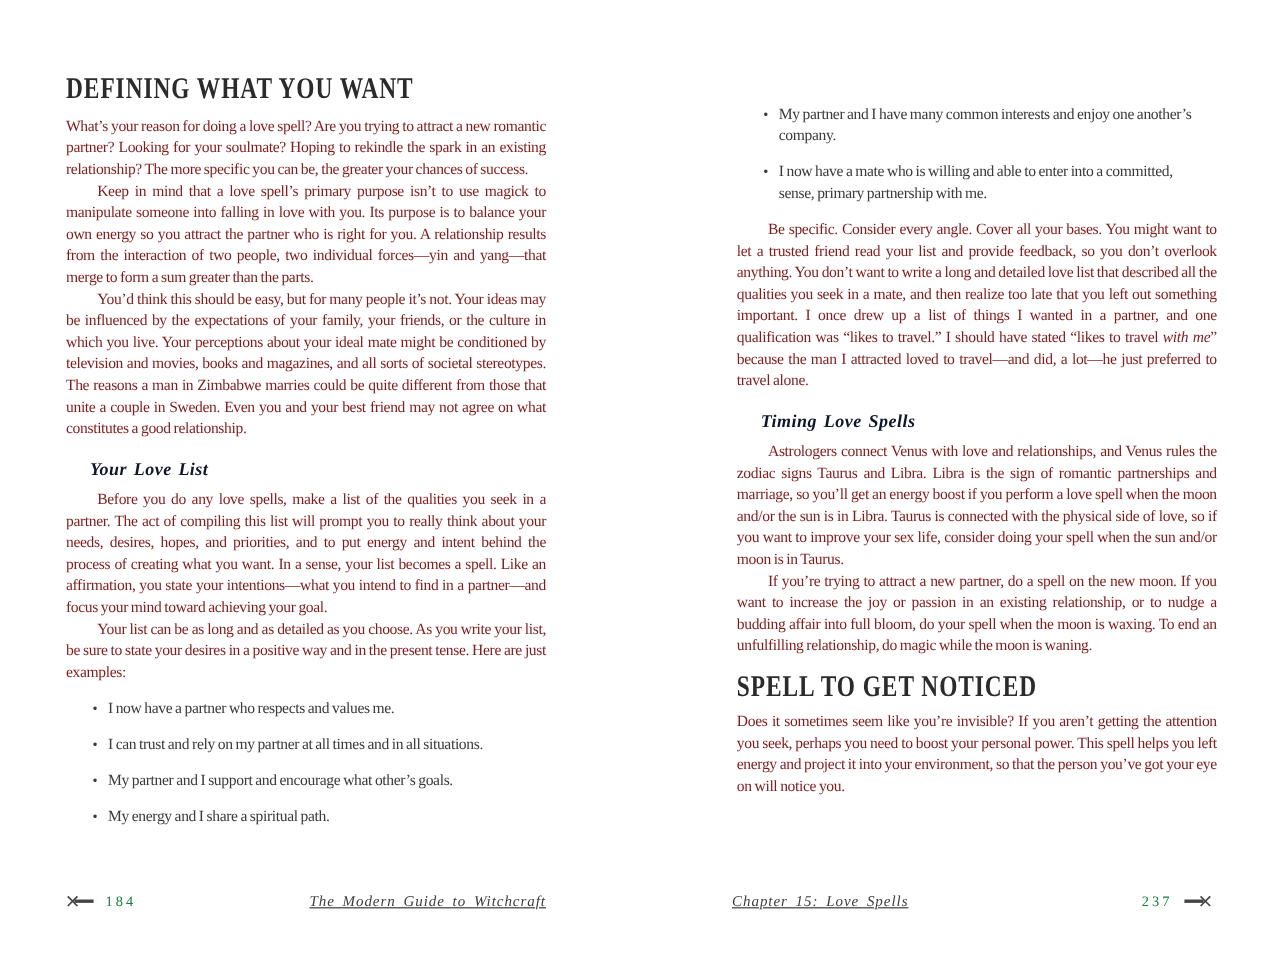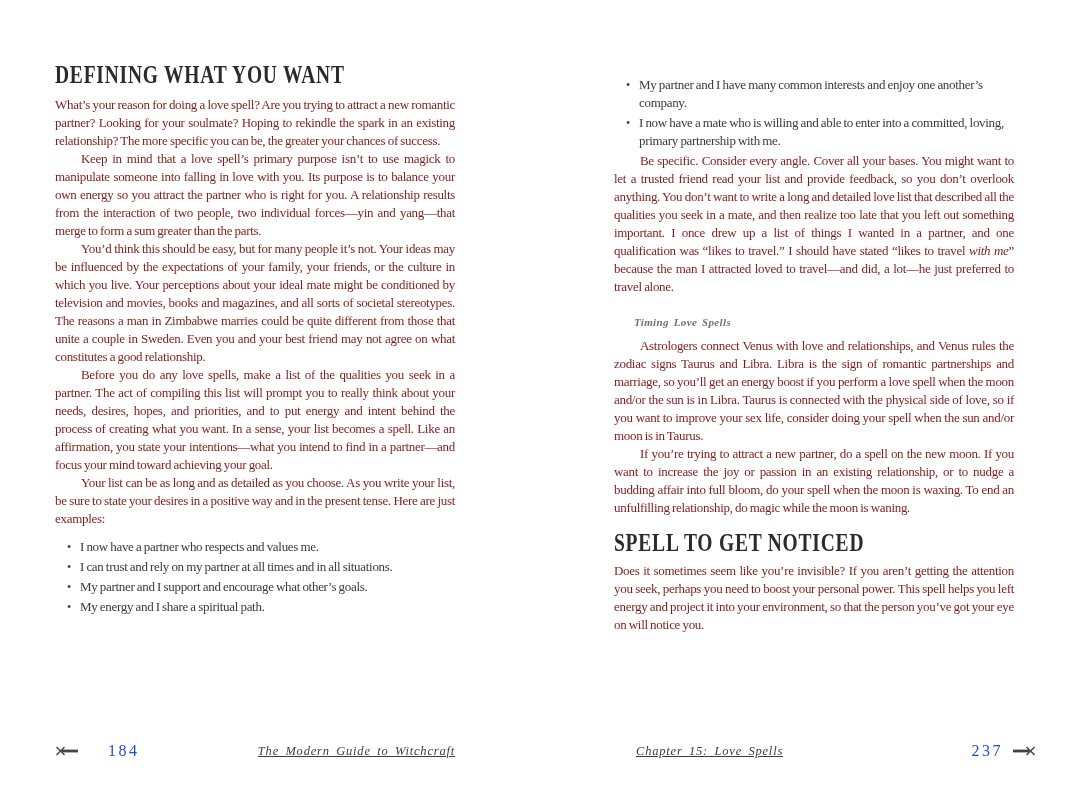--- a/index.html
+++ b/index.html
@@ -45,39 +45,39 @@
     letter-spacing: 1px;
     color: #2b2b2b;
     transform: scaleX(0.78);
     transform-origin: 0 50%;
     white-space: nowrap;
   }
   h1.section-head.second { margin-top: 13px; margin-bottom: 6px; }
 
   h2.sub-head {
     margin: 16px 0 5px 0;
-    font-size: 11px;
+    font-size: 15px;
     line-height: 20px;
     font-style: italic;
     font-weight: 700;
     letter-spacing: 0.4px;
     word-spacing: 1.5px;
     text-indent: 20px;
-    color: #737373;
+    color: #0f172a;
   }
 
   ul.bullets {
     margin: 10px 0 0 10px;
     padding: 0;
     list-style: none;
   }
   ul.bullets.top { margin-top: 0; }
   ul.bullets li {
     position: relative;
-    margin: 2px;
+    margin: 12px;
     padding-left: 13px;
     font-size: 13px;
     line-height: 18px;
     letter-spacing: -0.3px;
     word-spacing: -0.6px;
     text-align: left;
     color: #3a3a3a;
   }
   ul.bullets li::before {
     content: "\2022";
@@ -92,31 +92,30 @@
   .footer {
     position: absolute;
     top: 741px;
     width: 400px;
     height: 20px;
     display: flex;
     align-items: center;
     justify-content: space-between;
   }
   .footer.left-footer  { left: 55px; }
-  .footer.right-footer { left: 636px; }
+  .footer.right-footer { left: 610px; }
   .page-num-group {
     display: flex;
     align-items: center;
     gap: 9px;
   }
   .page-num {
-    font-size: 16px;
+    font-size: 12px;
     letter-spacing: 2.5px;
-    color: #1d4ed8;
-    margin-left: 20px;
+    color: #15803d;
   }
   .running-title {
     font-size: 12.5px;
     font-style: italic;
     letter-spacing: 0.8px;
     word-spacing: 2.5px;
     color: #3d3d3d;
     text-decoration: underline;
   }
   .ornament svg { display: block; }
@@ -126,34 +125,35 @@
 </head>
 <body>
 
 <div class="spread">
 
   <div class="page-block left">
     <h1 class="section-head">DEFINING WHAT YOU WANT</h1>
     <p class="body noindent">What’s your reason for doing a love spell? Are you trying to attract a new romantic partner? Looking for your soulmate? Hoping to rekindle the spark in an existing relationship? The more specific you can be, the greater your chances of success.</p>
     <p class="body">Keep in mind that a love spell’s primary purpose isn’t to use magick to manipulate someone into falling in love with you. Its purpose is to balance your own energy so you attract the partner who is right for you. A relationship results from the interaction of two people, two individual forces—yin and yang—that merge to form a sum greater than the parts.</p>
     <p class="body">You’d think this should be easy, but for many people it’s not. Your ideas may be influenced by the expectations of your family, your friends, or the culture in which you live. Your perceptions about your ideal mate might be conditioned by television and movies, books and magazines, and all sorts of societal stereotypes. The reasons a man in Zimbabwe marries could be quite different from those that unite a couple in Sweden. Even you and your best friend may not agree on what constitutes a good relationship.</p>
+    <h2 class="sub-head">Your Love List</h2>
     <p class="body">Before you do any love spells, make a list of the qualities you seek in a partner. The act of compiling this list will prompt you to really think about your needs, desires, hopes, and priorities, and to put energy and intent behind the process of creating what you want. In a sense, your list becomes a spell. Like an affirmation, you state your intentions—what you intend to find in a partner—and focus your mind toward achieving your goal.</p>
     <p class="body">Your list can be as long and as detailed as you choose. As you write your list, be sure to state your desires in a positive way and in the present tense. Here are just examples:</p>
     <ul class="bullets">
       <li>I now have a partner who respects and values me.</li>
       <li>I can trust and rely on my partner at all times and in all situations.</li>
       <li>My partner and I support and encourage what other’s goals.</li>
       <li>My energy and I share a spiritual path.</li>
     </ul>
   </div>
 
   <div class="page-block right">
     <ul class="bullets top">
       <li>My partner and I have many common interests and enjoy one another’s company.</li>
-      <li>I now have a mate who is willing and able to enter into a committed, loving, primary partnership with me.</li>
+      <li>I now have a mate who is willing and able to enter into a committed, sense, primary partnership with me.</li>
     </ul>
     <p class="body gap-after-bullets"><span>Be specific. Consider every angle. Cover all your bases. You might want to let a trusted friend read your list and provide feedback, so you don’t overlook anything. You don’t want to write a long and detailed love list that described all the qualities you seek in a mate, and then realize too late that you left out something important. I once drew up a list of things I wanted in a partner, and one qualification was “likes to travel.” I should have stated “likes to travel </span><span class="inline-italic">with me</span><span>” because the man I attracted loved to travel—and did, a lot—he just preferred to travel alone.</span></p>
     <h2 class="sub-head">Timing Love Spells</h2>
     <p class="body">Astrologers connect Venus with love and relationships, and Venus rules the zodiac signs Taurus and Libra. Libra is the sign of romantic partnerships and marriage, so you’ll get an energy boost if you perform a love spell when the moon and/or the sun is in Libra. Taurus is connected with the physical side of love, so if you want to improve your sex life, consider doing your spell when the sun and/or moon is in Taurus.</p>
     <p class="body">If you’re trying to attract a new partner, do a spell on the new moon. If you want to increase the joy or passion in an existing relationship, or to nudge a budding affair into full bloom, do your spell when the moon is waxing. To end an unfulfilling relationship, do magic while the moon is waning.</p>
     <h1 class="section-head second">SPELL TO GET NOTICED</h1>
     <p class="body noindent">Does it sometimes seem like you’re invisible? If you aren’t getting the attention you seek, perhaps you need to boost your personal power. This spell helps you left energy and project it into your environment, so that the person you’ve got your eye on will notice you.</p>
   </div>
 
   <div class="footer left-footer">

